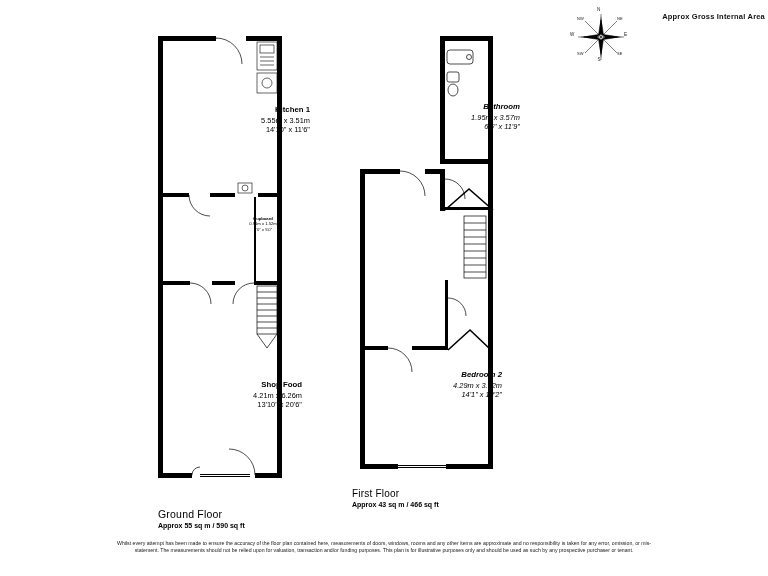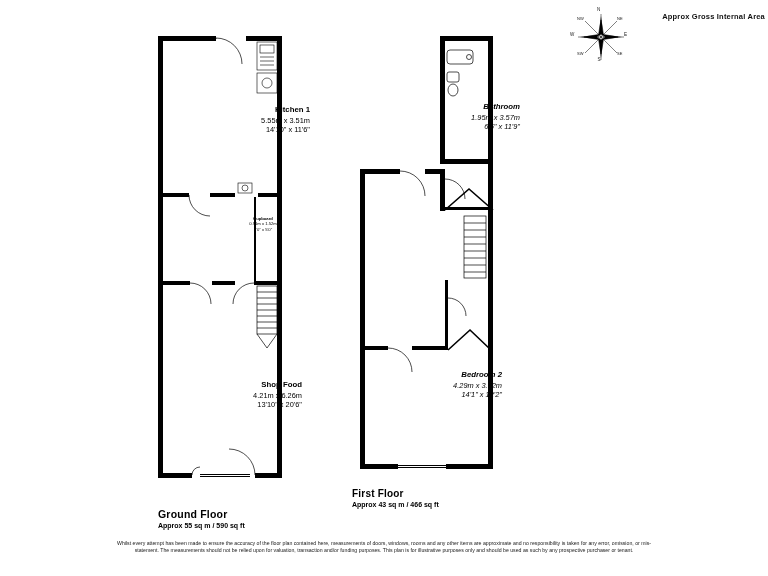--- a/index.html
+++ b/index.html
@@ -66,21 +66,21 @@
     line-height: 5.4px;
     color: #000;
     white-space: nowrap;
   }
   .tiny-label .rname { font-weight: bold; display: block; }
 
   
   .floor-caption { position: absolute; }
   .floor-caption .fc-title {
     font-size: 10px;
-    font-weight: bold;
+    font-weight: normal;
     color: #000;
     letter-spacing: .2px;
     display: block;
   }
   .floor-caption .fc-sub {
     font-size: 7px;
     font-weight: bold;
     color: #000;
     display: block;
     margin-top: 2px;

